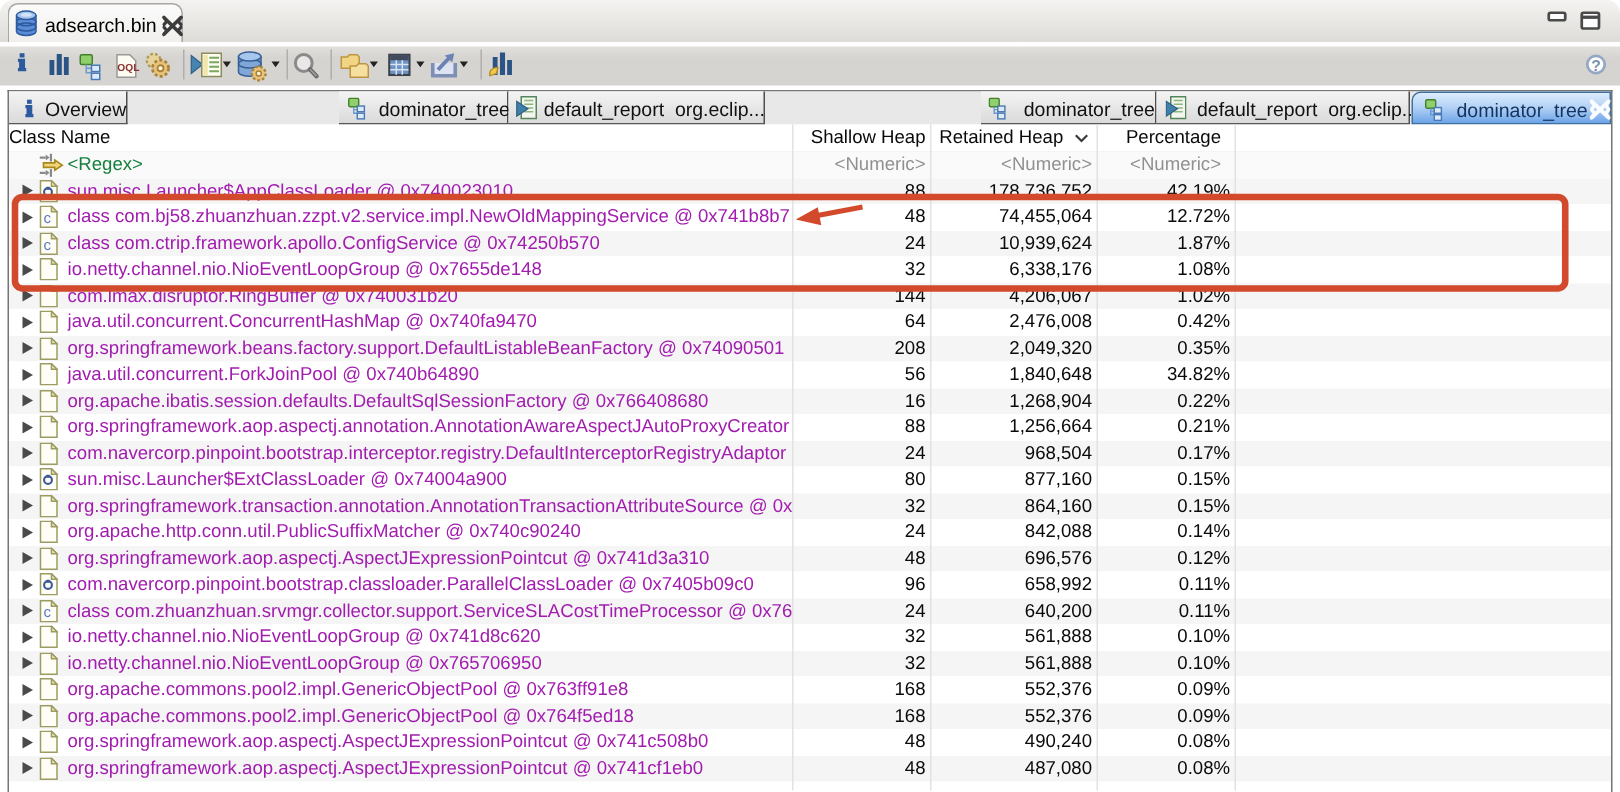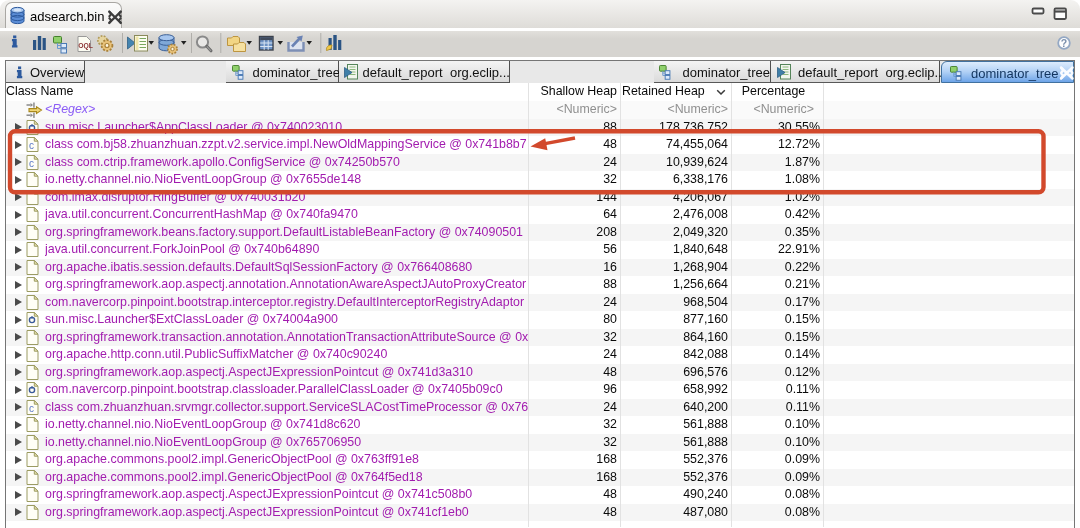--- a/index.html
+++ b/index.html
@@ -251,45 +251,45 @@
           <span class="t" style="left:29px;">dominator_tree</span>
         <svg width="16" height="16" style="position:absolute;left:117px;top:3px">
           <path d="M2 2.5 C4.3 5.3 4.3 5.3 2.2 7.8 M2 13.5 C4.3 10.7 4.3 10.7 2.2 8.2 M13.5 2.5 C11.2 5.3 11.2 5.3 13.3 7.8 M13.5 13.5 C11.2 10.7 11.2 10.7 13.3 8.2" stroke="#fafcff" stroke-width="2.4" fill="none" stroke-linecap="round"></path>
           <path d="M2.5 3 L13 13 M13 3 L2.5 13" stroke="#fafcff" stroke-width="2.6" stroke-linecap="round"></path>
         </svg>
       </div>
     </div>
     <div class="hdr">
       <span style="left:0px;text-align:center;">Class Name</span>
       <span style="left:524px;width:87px;text-align:right;">Shallow Heap</span>
-      <span style="left:616px;width:91px;text-align:left;">Retained Heap</span>
+      <span style="left:616px;width:91px;text-align:center;">Retained Heap</span>
       <svg width="10" height="7" style="position:absolute;left:709.5px;top:5.5px">
           <path d="M1.2 1.2 L5 5 L8.8 1.2" stroke="#3a3a3a" stroke-width="1.5" fill="none"></path>
         </svg>
-      <span style="left:727px;width:81px;text-align:center;">Percentage</span>
+      <span style="left:727px;width:81px;text-align:right;">Percentage</span>
     </div>
     <div class="rows">
 <div class="r fr">
           <span class="ic"><svg width="17" height="16">
               <use href="#i-filter"></use>
             </svg></span>
-          <span class="nm" style="color:#8b5cf6;font-style:italic;">&lt;Regex&gt;</span>
+          <span class="nm" style="color:#15803d;">&lt;Regex&gt;</span>
           <span class="num sh">&lt;Numeric&gt;</span>
           <span class="num rh">&lt;Numeric&gt;</span>
           <span class="num pc" style="left:727px;width:81px;">&lt;Numeric&gt;</span>
         </div>
 <div class="r g">
           <i class="tri"></i>
           <span class="ic"><svg width="13" height="15">
               <use href="#i-loader"></use>
             </svg></span>
           <span class="nm">sun.misc.Launcher$AppClassLoader @ 0x740023010</span>
           <span class="num sh">88</span>
           <span class="num rh">178,736,752</span>
-          <span class="num pc">30.55%</span>
+          <span class="num pc">42.19%</span>
         </div>
 <div class="r">
           <i class="tri"></i>
           <span class="ic"><svg width="13" height="15">
               <use href="#i-class"></use>
             </svg></span>
           <span class="nm">class com.bj58.zhuanzhuan.zzpt.v2.service.impl.NewOldMappingService @ 0x741b8b7</span>
           <span class="num sh">48</span>
           <span class="num rh">74,455,064</span>
           <span class="num pc">12.72%</span>
@@ -345,21 +345,21 @@
           <span class="num pc">0.35%</span>
         </div>
 <div class="r">
           <i class="tri"></i>
           <span class="ic"><svg width="13" height="15">
               <use href="#i-page"></use>
             </svg></span>
           <span class="nm">java.util.concurrent.ForkJoinPool @ 0x740b64890</span>
           <span class="num sh">56</span>
           <span class="num rh">1,840,648</span>
-          <span class="num pc">22.91%</span>
+          <span class="num pc">34.82%</span>
         </div>
 <div class="r g">
           <i class="tri"></i>
           <span class="ic"><svg width="13" height="15">
               <use href="#i-page"></use>
             </svg></span>
           <span class="nm">org.apache.ibatis.session.defaults.DefaultSqlSessionFactory @ 0x766408680</span>
           <span class="num sh">16</span>
           <span class="num rh">1,268,904</span>
           <span class="num pc">0.22%</span>

